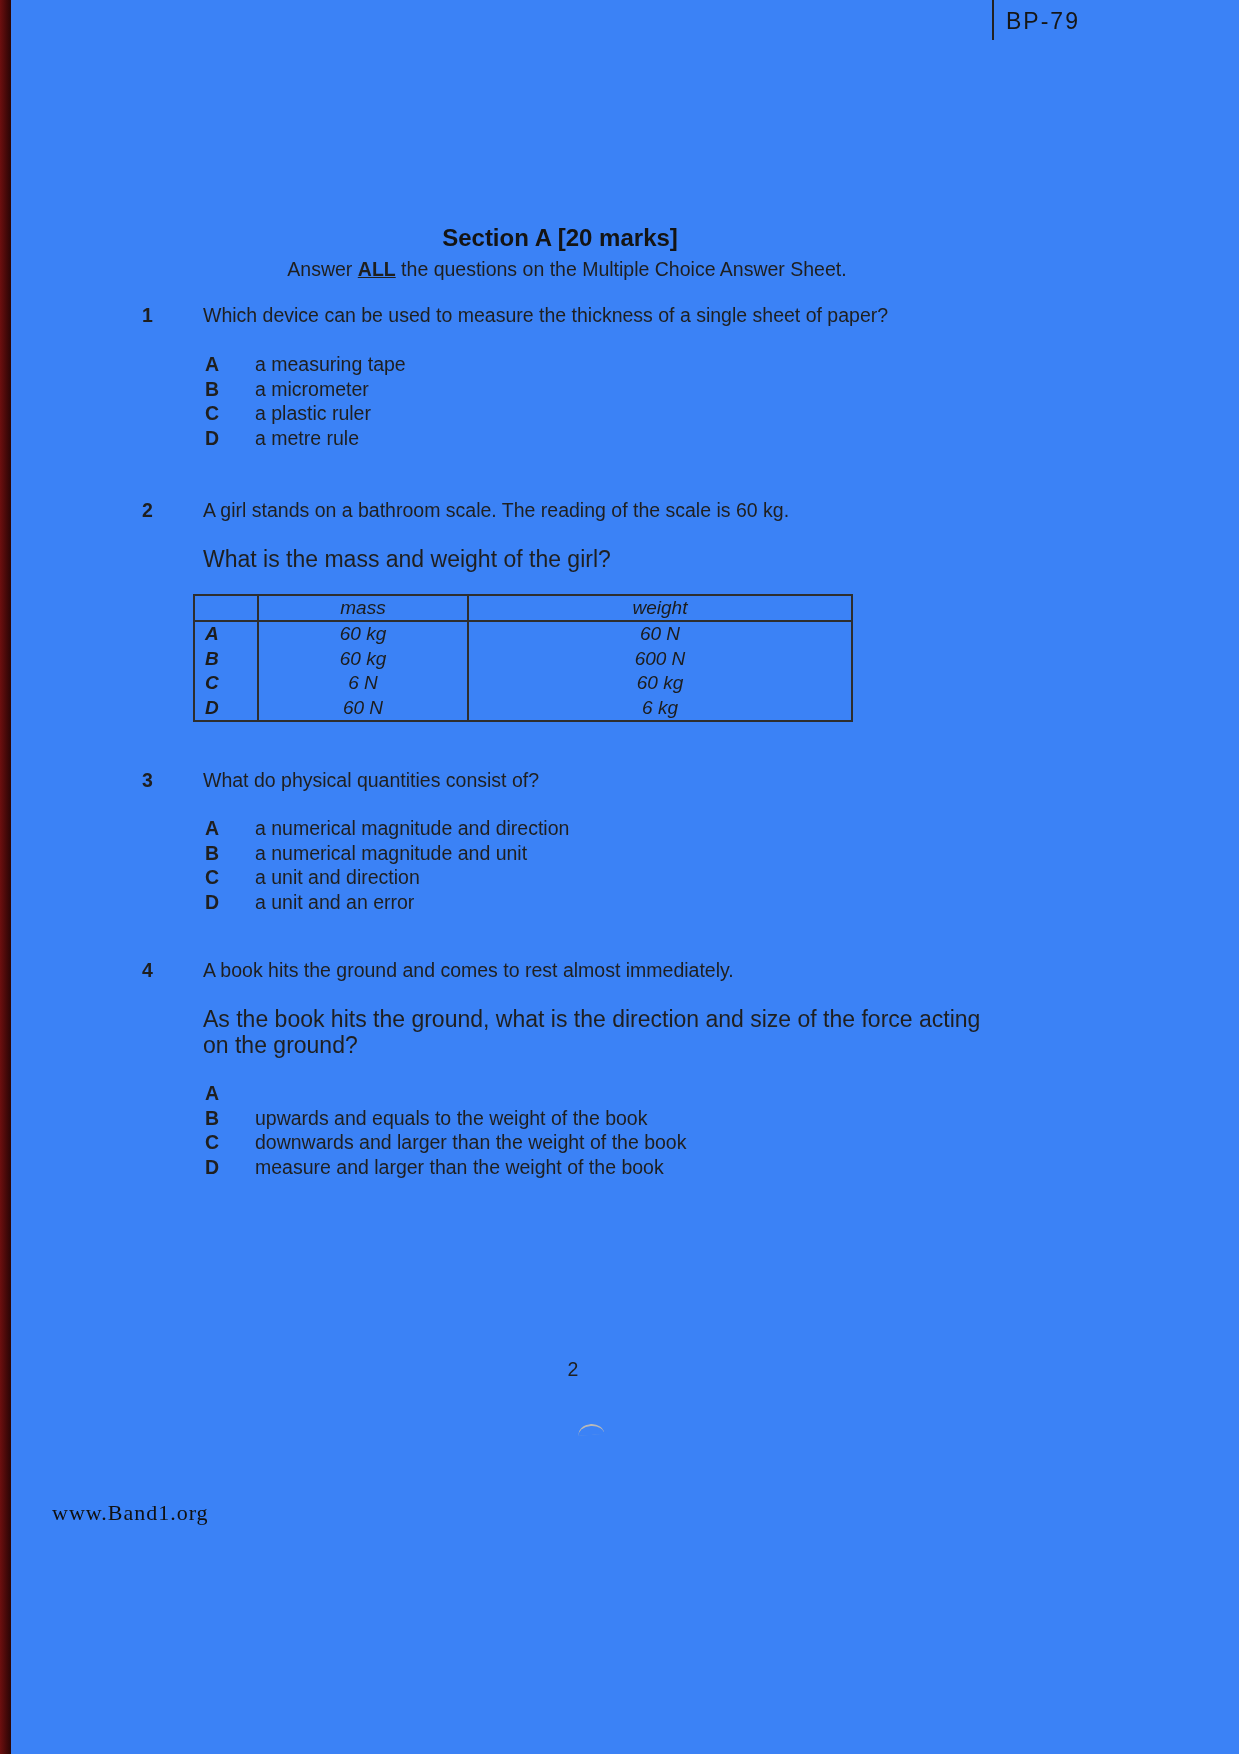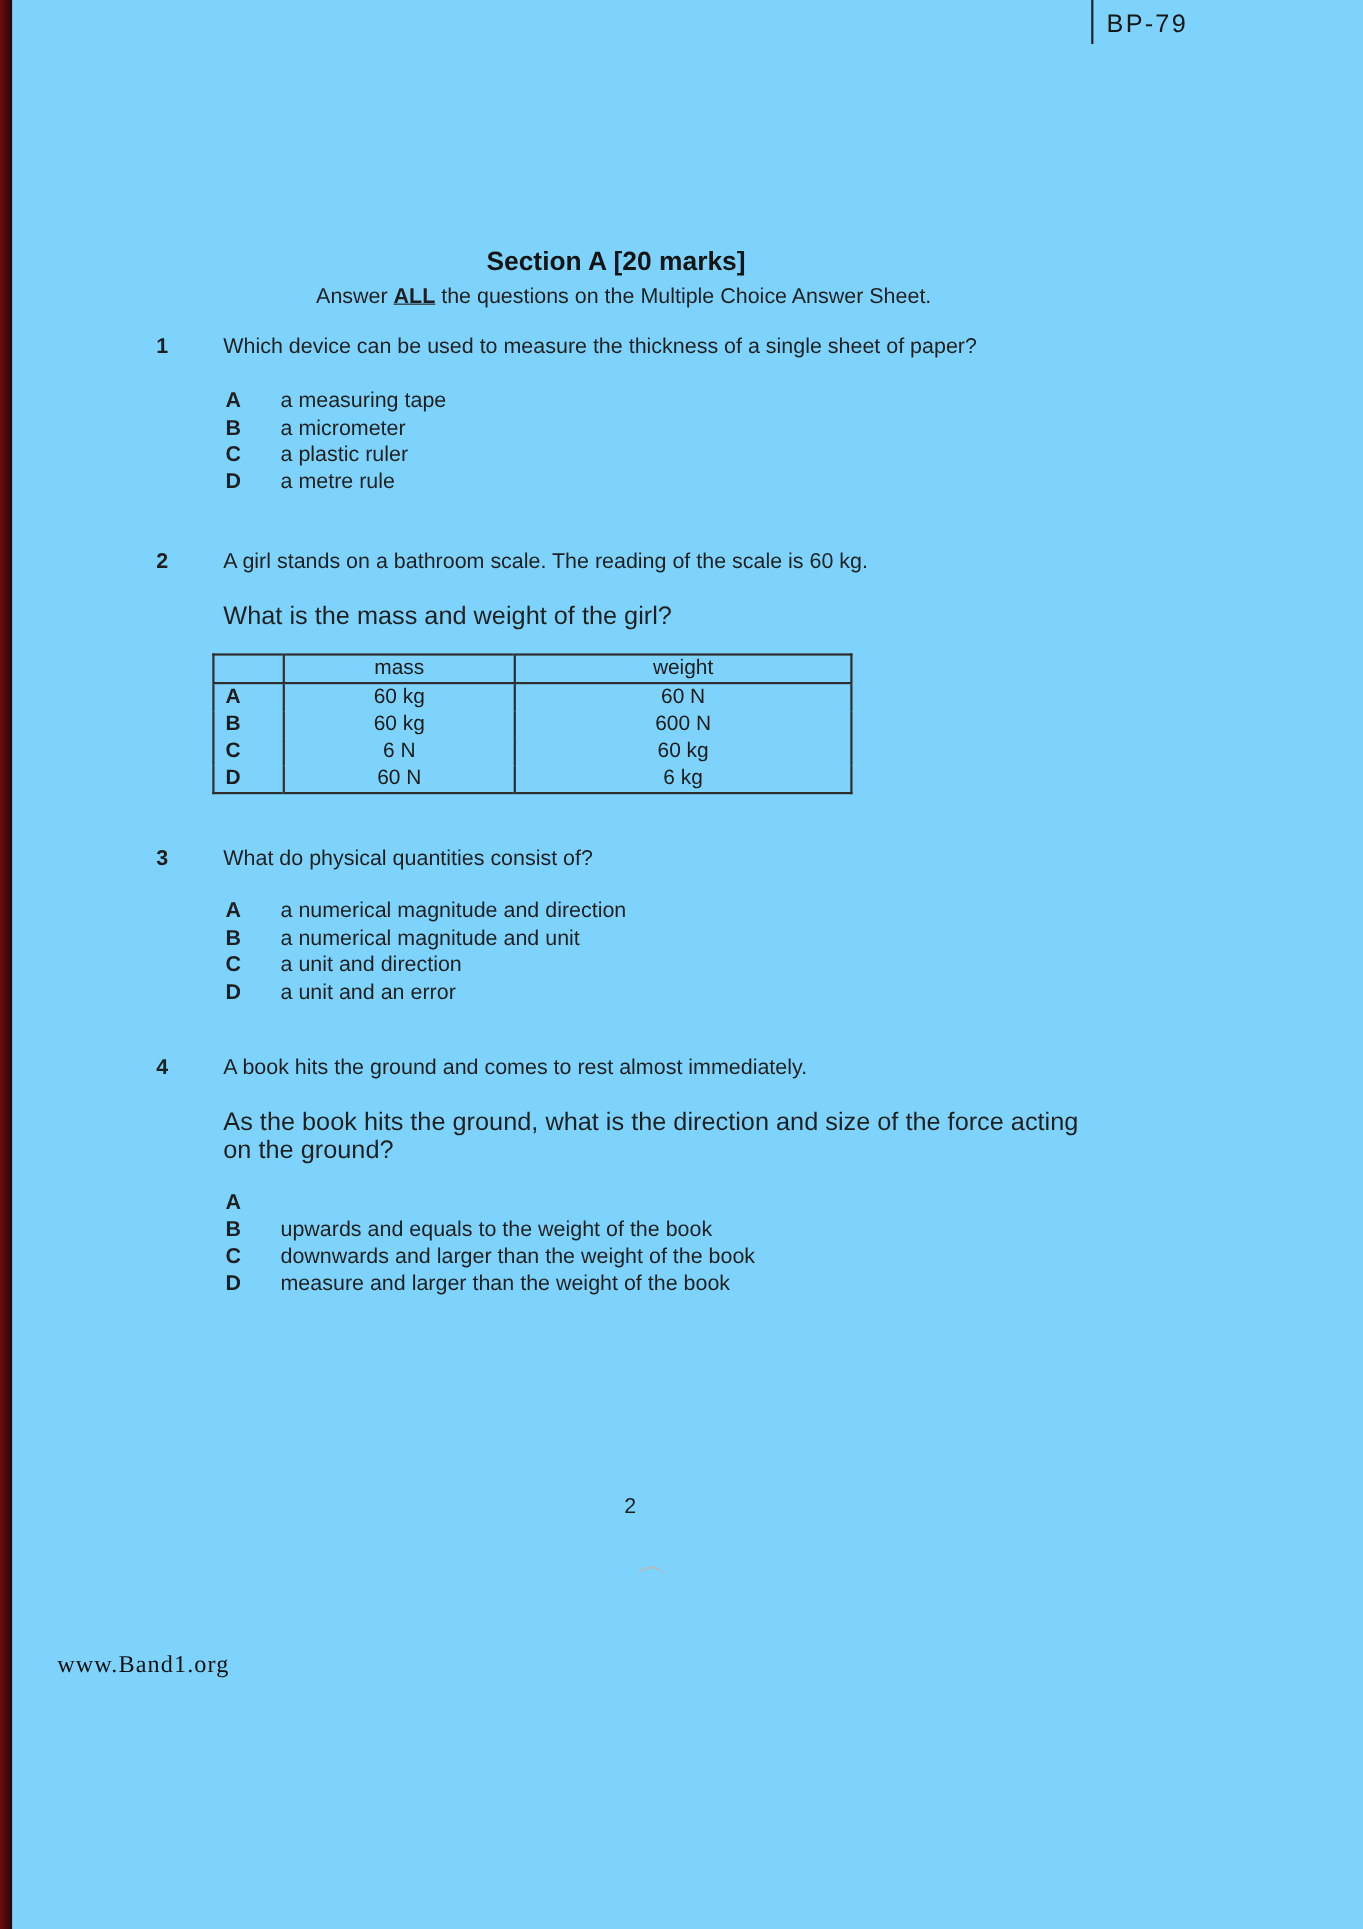--- a/index.html
+++ b/index.html
@@ -5,21 +5,21 @@
   html, body {
     margin: 0;
     padding: 0;
     background: #e8e8e8;
   }
   .page {
     position: relative;
     width: 1239px;
     height: 1754px;
     margin: 0 auto;
-    background: #7dd3fc;
+    background: #3b82f6;
     overflow: hidden;
     font-family: "Liberation Sans", "DejaVu Sans", sans-serif;
     color: #1f1f1f;
   }
   .scan-strip {
     position: absolute;
     left: 0; top: 0;
     width: 11px; height: 1754px;
     background: linear-gradient(to right, #6d0f0f, #3c0707 70%, #2a0505);
   }
@@ -87,25 +87,26 @@
     display: flex;
     line-height: 24.6px;
   }
   .option .letter {
     flex: 0 0 50px;
     font-weight: bold;
   }
   .mc-table {
     position: absolute;
     left: 193px; top: 594px;
-    width: 582px;
+    width: 660px;
     border-collapse: collapse;
     font-size: 19px;
     color: #1c1c1c;
     border: 2px solid #2e2e2e;
+    font-style: italic;
   }
   .mc-table td {
     padding: 0 6px;
     height: 24.5px;
   }
   .mc-table .col-letter {
     width: 46px;
     padding-left: 10px;
     font-weight: bold;
     border-right: 2px solid #2e2e2e;

